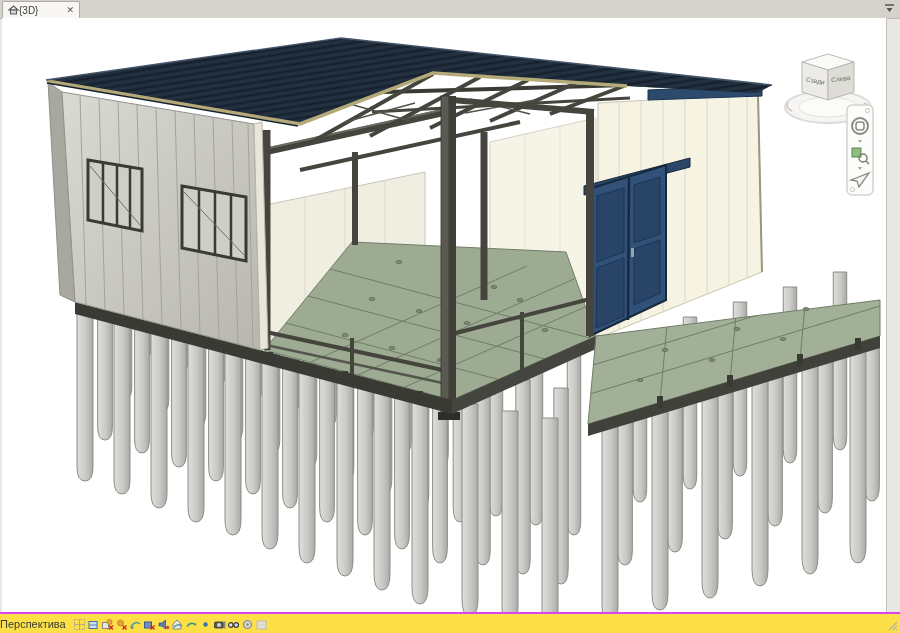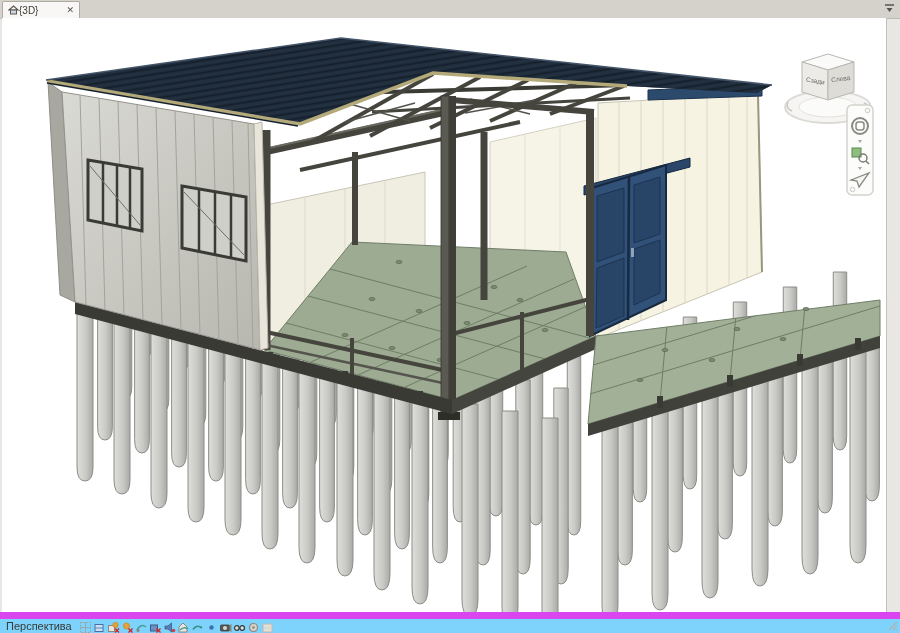--- a/index.html
+++ b/index.html
@@ -18,22 +18,22 @@
   
   .viewport{position:absolute;left:2px;top:18px;width:884px;height:594px;
             background:#ffffff;border-right:1px solid #c3c0ba;}
   .scene{position:absolute;left:0;top:0;}
   .watermark{position:absolute;left:53px;top:548px;font-size:26px;font-weight:bold;
              letter-spacing:1.5px;color:#9b9b9b;}
   .viewcube{position:absolute;right:8px;top:22px;}
   .navbar{position:absolute;right:12px;top:86px;}
   
   .statusbar{position:absolute;left:0;bottom:0;width:900px;height:21px;
-             background:#7dd3fc;border-top:7px solid #d946ef;
-             display:flex;align-items:center;padding-left:6px;box-sizing:border-box;}
+             background:#fde047;border-top:2px solid #d946ef;
+             display:flex;align-items:center;padding-left:0;box-sizing:border-box;}
   .status-label{font-size:11px;color:#3a3a36;margin-right:7px;white-space:nowrap;}
   .vi{display:inline-block;width:13px;height:13px;margin-right:1px;}
   .grip{position:absolute;right:2px;bottom:2px;}
 </style>
 </head>
 <body>
 
 <div class="app">
 
   <div class="tabbar">

